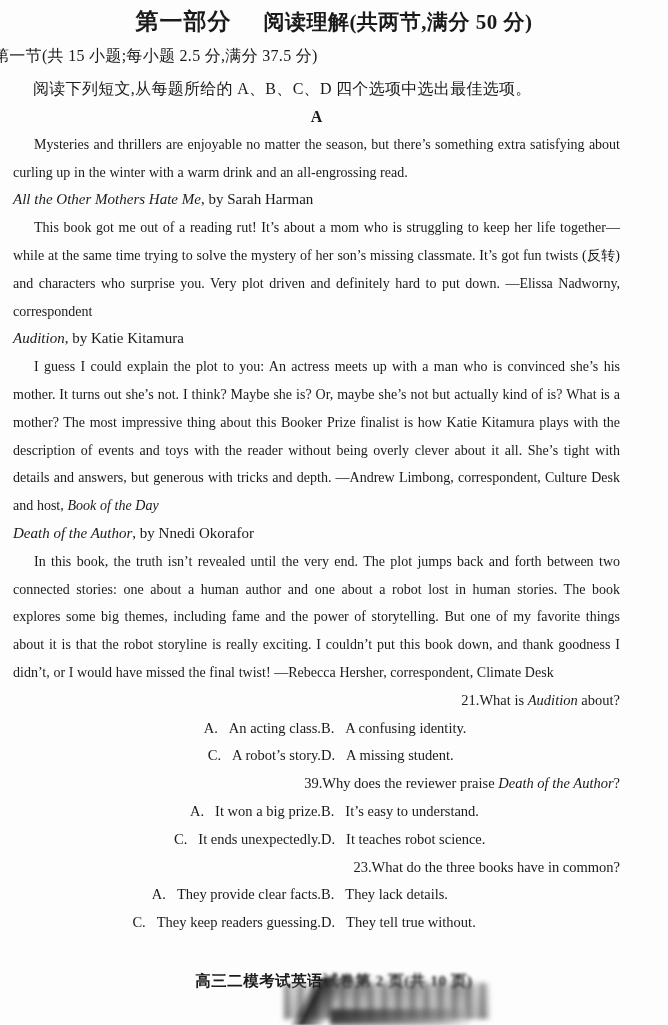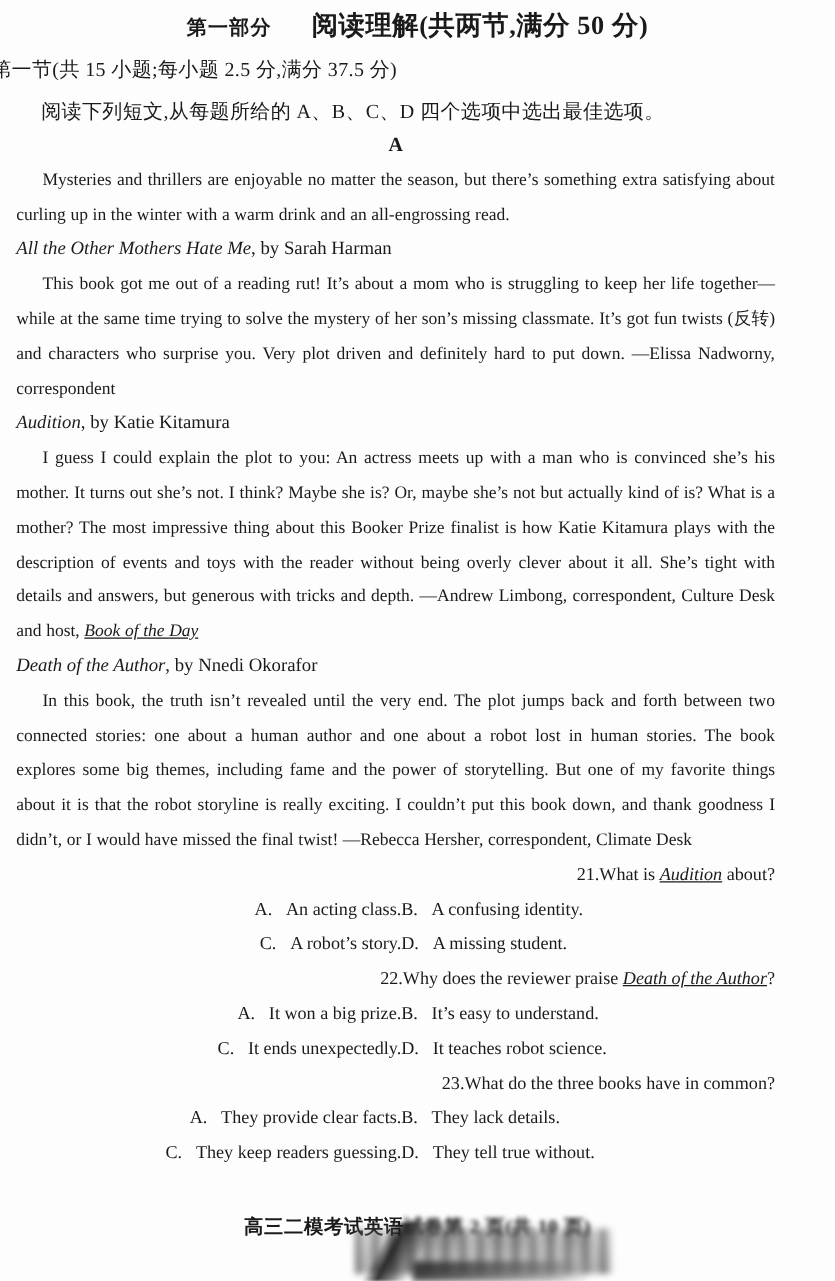--- a/index.html
+++ b/index.html
@@ -8,42 +8,42 @@
     background: #fdfdfd;
     color: #1a1a1a;
     font-family: "Liberation Serif", serif;
     position: relative;
     overflow: hidden;
   }
   .title-line {
     position: absolute; top: 6px; left: 0; width: 100%;
     text-align: center; white-space: nowrap;
   }
-  .part-label { font-size: 16px; font-weight: 700; margin-right: 32px; letter-spacing: 1px; }
+  .part-label { font-size: 23px; font-weight: 700; margin-right: 32px; letter-spacing: 1px; }
   .part-title { font-size: 21px; font-weight: 700; letter-spacing: 0.5px; margin-top: 32px; }
   .section-line {
     position: absolute; left: -7px; top: 46px;
     font-size: 16px; letter-spacing: 0.3px;
   }
   .instruction {
     position: absolute; left: 33px; top: 79px;
     font-size: 16px; letter-spacing: 0.3px;
   }
   .content {
     position: absolute; left: 13px; top: 103px; width: 607px;
     font-size: 14px; line-height: 27.8px;
   }
   .passage-label { text-align: center; font-weight: 700; font-size: 16px; }
   .para {
     margin: 0; text-align: justify; text-indent: 21px;
     word-spacing: 0.2px;
   }
   .book-head { margin: 0; font-size: 15px; font-weight: 400; }
   .b-title { font-style: italic; }
-  .it { font-style: italic; text-decoration: underline; }
+  .it { font-style: italic; }
   .question { font-size: 14.5px; text-align: right; }
   .q-stem { margin: 0; }
   .q-num { display: inline-block; width: 25px; margin-left: 8px; }
   .opt-row { display: flex; }
   .opt { display: inline-block; }
   .opt-l { margin-left: 32px; width: 276px; }
   .opt-label { display: inline-block; margin-right: 11px; }
   .footer {
     position: absolute; top: 971px; left: 0; width: 100%;
     text-align: center; font-size: 15.5px; font-weight: 700;
@@ -103,21 +103,21 @@
       <span class="opt opt-l"><span class="opt-label">A.</span><span>An acting class.</span></span>
       <span class="opt"><span class="opt-label">B.</span><span>A confusing identity.</span></span>
     </div>
     <div class="opt-row">
       <span class="opt opt-l"><span class="opt-label">C.</span><span>A robot’s story.</span></span>
       <span class="opt"><span class="opt-label">D.</span><span>A missing student.</span></span>
     </div>
   </div>
 
   <div class="question">
-    <p class="q-stem"><span class="q-num">22.</span><span>Why does the reviewer praise </span><span class="it">Death of the Author</span><span>?</span></p>
+    <p class="q-stem"><span class="q-num">39.</span><span>Why does the reviewer praise </span><span class="it">Death of the Author</span><span>?</span></p>
     <div class="opt-row">
       <span class="opt opt-l"><span class="opt-label">A.</span><span>It won a big prize.</span></span>
       <span class="opt"><span class="opt-label">B.</span><span>It’s easy to understand.</span></span>
     </div>
     <div class="opt-row">
       <span class="opt opt-l"><span class="opt-label">C.</span><span>It ends unexpectedly.</span></span>
       <span class="opt"><span class="opt-label">D.</span><span>It teaches robot science.</span></span>
     </div>
   </div>
 

